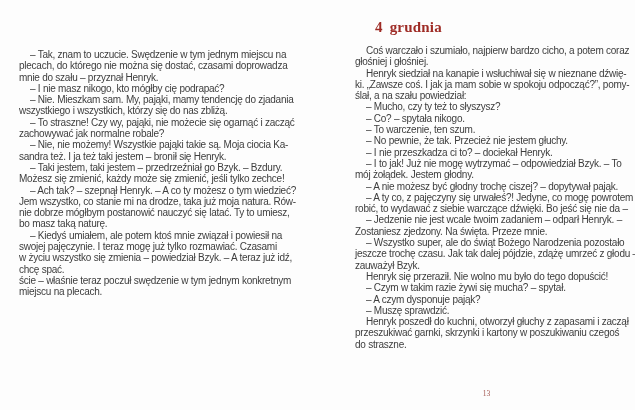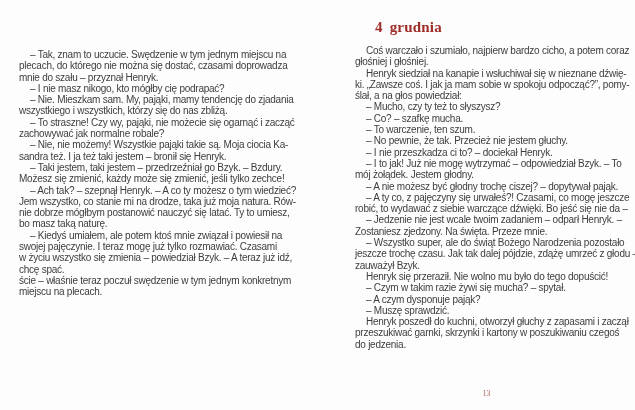--- a/index.html
+++ b/index.html
@@ -130,46 +130,46 @@
   <div class="page page-right">
     <h1 class="chapter">4 grudnia</h1>
     <div class="text-col" id="right-col">
         <div class="para">
           <div class="line firstline">Coś warczało i szumiało, najpierw bardzo cicho, a potem coraz</div>
           <div class="line lastline">głośniej i głośniej.</div>
         </div>
         <div class="para">
           <div class="line firstline">Henryk siedział na kanapie i wsłuchiwał się w nieznane dźwię-</div>
           <div class="line">ki. „Zawsze coś. I jak ja mam sobie w spokoju odpocząć?”, pomy-</div>
-          <div class="line lastline">ślał, a na głos powiedział:</div>
+          <div class="line lastline">ślał, a na szału powiedział:</div>
         </div>
         <div class="para">
           <div class="line firstline lastline">– Mucho, czy ty też to słyszysz?</div>
         </div>
         <div class="para">
-          <div class="line firstline lastline">– Co? – szafkę mucha.</div>
+          <div class="line firstline lastline">– Co? – spytała nikogo.</div>
         </div>
         <div class="para">
           <div class="line firstline lastline">– To warczenie, ten szum.</div>
         </div>
         <div class="para">
           <div class="line firstline lastline">– No pewnie, że tak. Przecież nie jestem głuchy.</div>
         </div>
         <div class="para">
           <div class="line firstline lastline">– I nie przeszkadza ci to? – dociekał Henryk.</div>
         </div>
         <div class="para">
           <div class="line firstline">– I to jak! Już nie mogę wytrzymać – odpowiedział Bzyk. – To</div>
           <div class="line lastline">mój żołądek. Jestem głodny.</div>
         </div>
         <div class="para">
           <div class="line firstline lastline">– A nie możesz być głodny trochę ciszej? – dopytywał pająk.</div>
         </div>
         <div class="para">
-          <div class="line firstline">– A ty co, z pajęczyny się urwałeś?! Czasami, co mogę jeszcze</div>
+          <div class="line firstline">– A ty co, z pajęczyny się urwałeś?! Jedyne, co mogę powrotem</div>
           <div class="line">robić, to wydawać z siebie warczące dźwięki. Bo jeść się nie da –</div>
         </div>
         <div class="para">
           <div class="line firstline">– Jedzenie nie jest wcale twoim zadaniem – odparł Henryk. –</div>
           <div class="line lastline">Zostaniesz zjedzony. Na święta. Przeze mnie.</div>
         </div>
         <div class="para">
           <div class="line firstline">– Wszystko super, ale do świąt Bożego Narodzenia pozostało</div>
           <div class="line">jeszcze trochę czasu. Jak tak dalej pójdzie, zdążę umrzeć z głodu –</div>
           <div class="line lastline">zauważył Bzyk.</div>
@@ -182,19 +182,19 @@
         </div>
         <div class="para">
           <div class="line firstline lastline">– A czym dysponuje pająk?</div>
         </div>
         <div class="para">
           <div class="line firstline lastline">– Muszę sprawdzić.</div>
         </div>
         <div class="para">
           <div class="line firstline">Henryk poszedł do kuchni, otworzył głuchy z zapasami i zaczął</div>
           <div class="line">przeszukiwać garnki, skrzynki i kartony w poszukiwaniu czegoś</div>
-          <div class="line lastline">do jedzenia.</div>
+          <div class="line lastline">do straszne.</div>
         </div>
       </div>
     <div class="pagenum">13</div>
   </div>
 
 </div>
 
 </body></html>

